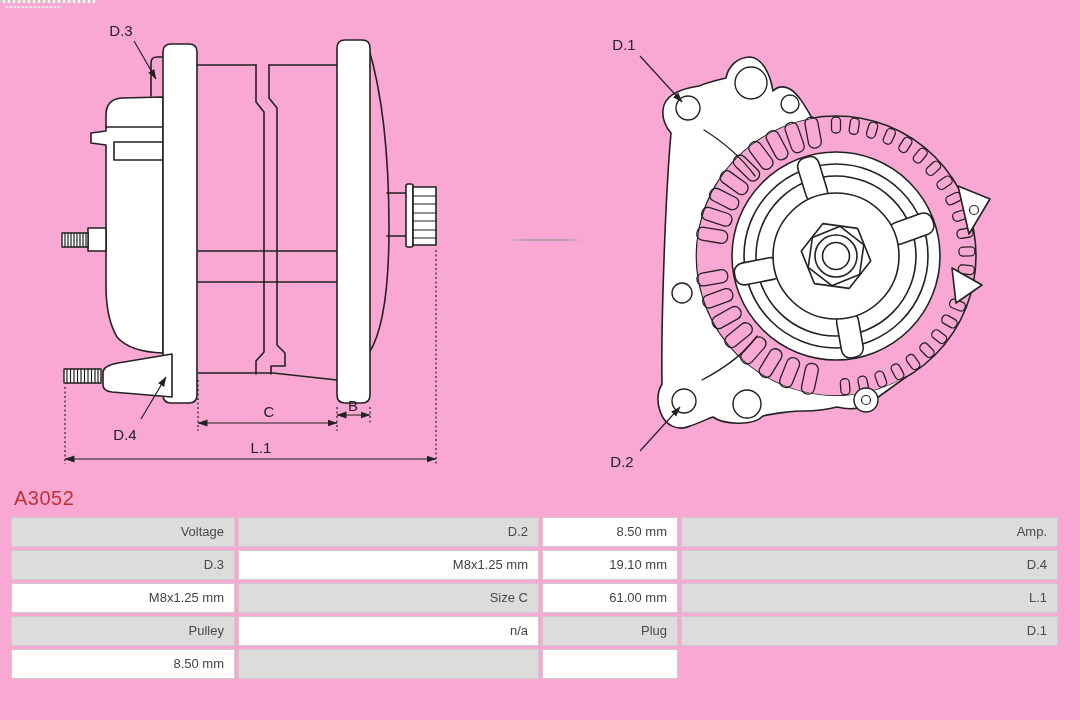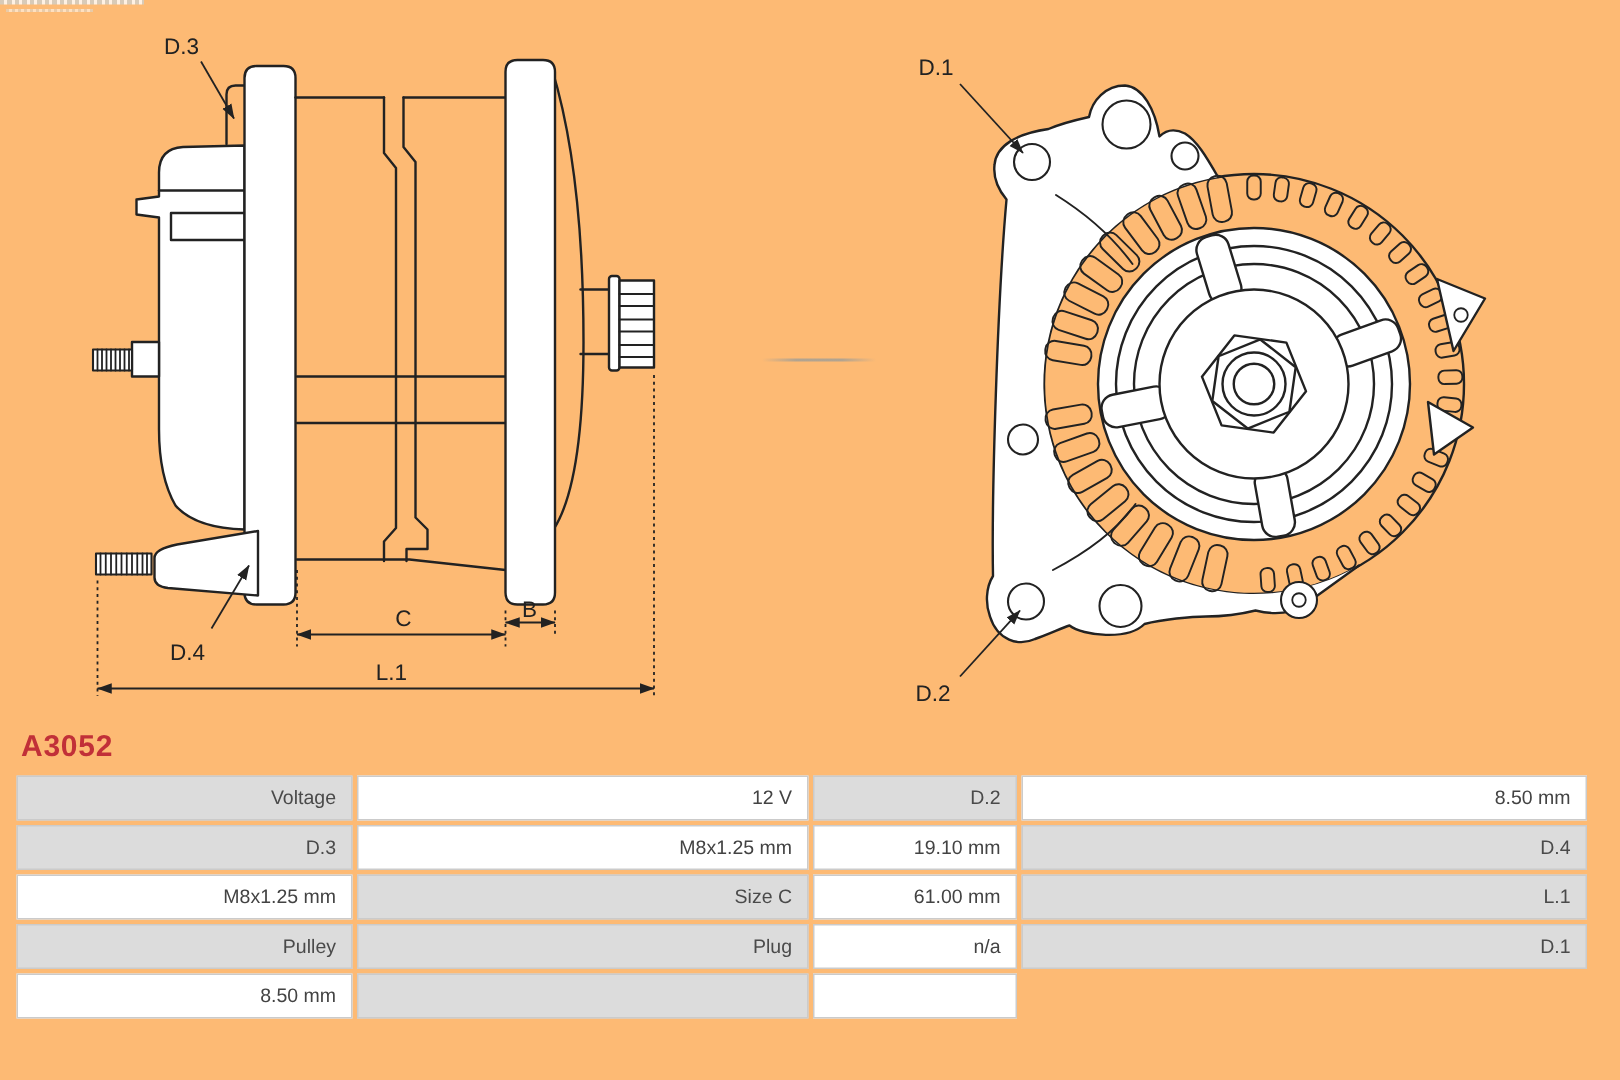--- a/index.html
+++ b/index.html
@@ -1,30 +1,30 @@
 <!DOCTYPE html>
 <html><head>
 <meta charset="utf-8">
 <style>
   html,body{margin:0;padding:0;background:#fff;}
   #stage{
-    position:relative;width:1080px;height:720px;background:#fdba74;overflow:hidden;
+    position:relative;width:1080px;height:720px;background:#f9a8d4;overflow:hidden;
     font-family:"Liberation Sans","DejaVu Sans",sans-serif;
   }
   #drawing-svg{position:absolute;left:0;top:0;}
   .artifact{position:absolute;pointer-events:none;}
   #artifact-top1{left:0;top:0;width:96px;height:3px;
     background:repeating-linear-gradient(90deg,#cfcfc9 0 3px,#ffffff 3px 5px);opacity:.8;}
   #artifact-top2{left:4px;top:6px;width:58px;height:2px;
     background:repeating-linear-gradient(90deg,#d8d8d2 0 2px,#ffffff 2px 4px);opacity:.55;}
   #artifact-mid{left:508px;top:239px;width:76px;height:2px;
     background:linear-gradient(90deg,rgba(160,158,150,0),rgba(160,158,150,.8) 30%,rgba(160,158,150,.8) 70%,rgba(160,158,150,0));}
   #part-number{
     position:absolute;left:14px;top:487px;font-size:20px;letter-spacing:.5px;
-    color:#c13038;font-weight:700;
+    color:#c13038;font-weight:400;
   }
   #spec-table{
     position:absolute;left:11px;top:517px;
     display:grid;
     grid-template-columns:224px 301px 136px 377px;
     column-gap:3px;row-gap:3px;
   }
   .cell{
     box-sizing:border-box;height:30px;line-height:28px;
     border:1px solid #cbcbcb;background:#fff;
@@ -213,38 +213,38 @@
       <line x1="640" y1="451" x2="680" y2="407" marker-end="url(#arr)"></line>
     </g>
     <text x="624" y="50" text-anchor="middle">D.1</text>
     <text x="622" y="467" text-anchor="middle">D.2</text>
   </svg>
 
   <div id="part-number">A3052</div>
 
   <div id="spec-table">
     <div class="cell label">Voltage</div>
-    <div class="cell value">12 V</div>
     <div class="cell label">D.2</div>
     <div class="cell value">8.50 mm</div>
 
+    <div class="cell label">Amp.</div>
     <div class="cell label">D.3</div>
     <div class="cell value">M8x1.25 mm</div>
 
     <div class="cell value">19.10 mm</div>
     <div class="cell label">D.4</div>
     <div class="cell value">M8x1.25 mm</div>
 
     <div class="cell label">Size C</div>
     <div class="cell value">61.00 mm</div>
     <div class="cell label">L.1</div>
 
     <div class="cell label">Pulley</div>
+    <div class="cell value">n/a</div>
     <div class="cell label">Plug</div>
-    <div class="cell value">n/a</div>
 
     <div class="cell label">D.1</div>
     <div class="cell value">8.50 mm</div>
     <div class="cell label"></div>
     <div class="cell value"></div>
   </div>
 
 </div>
 
 </body></html>

